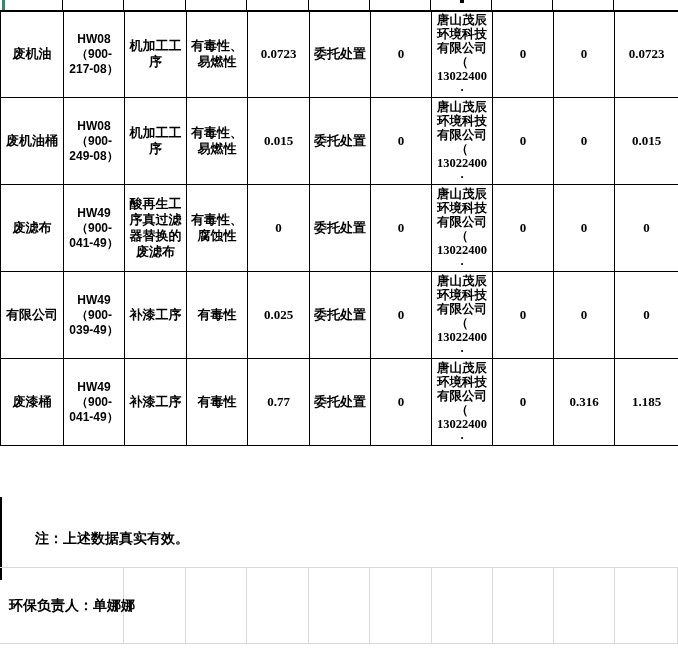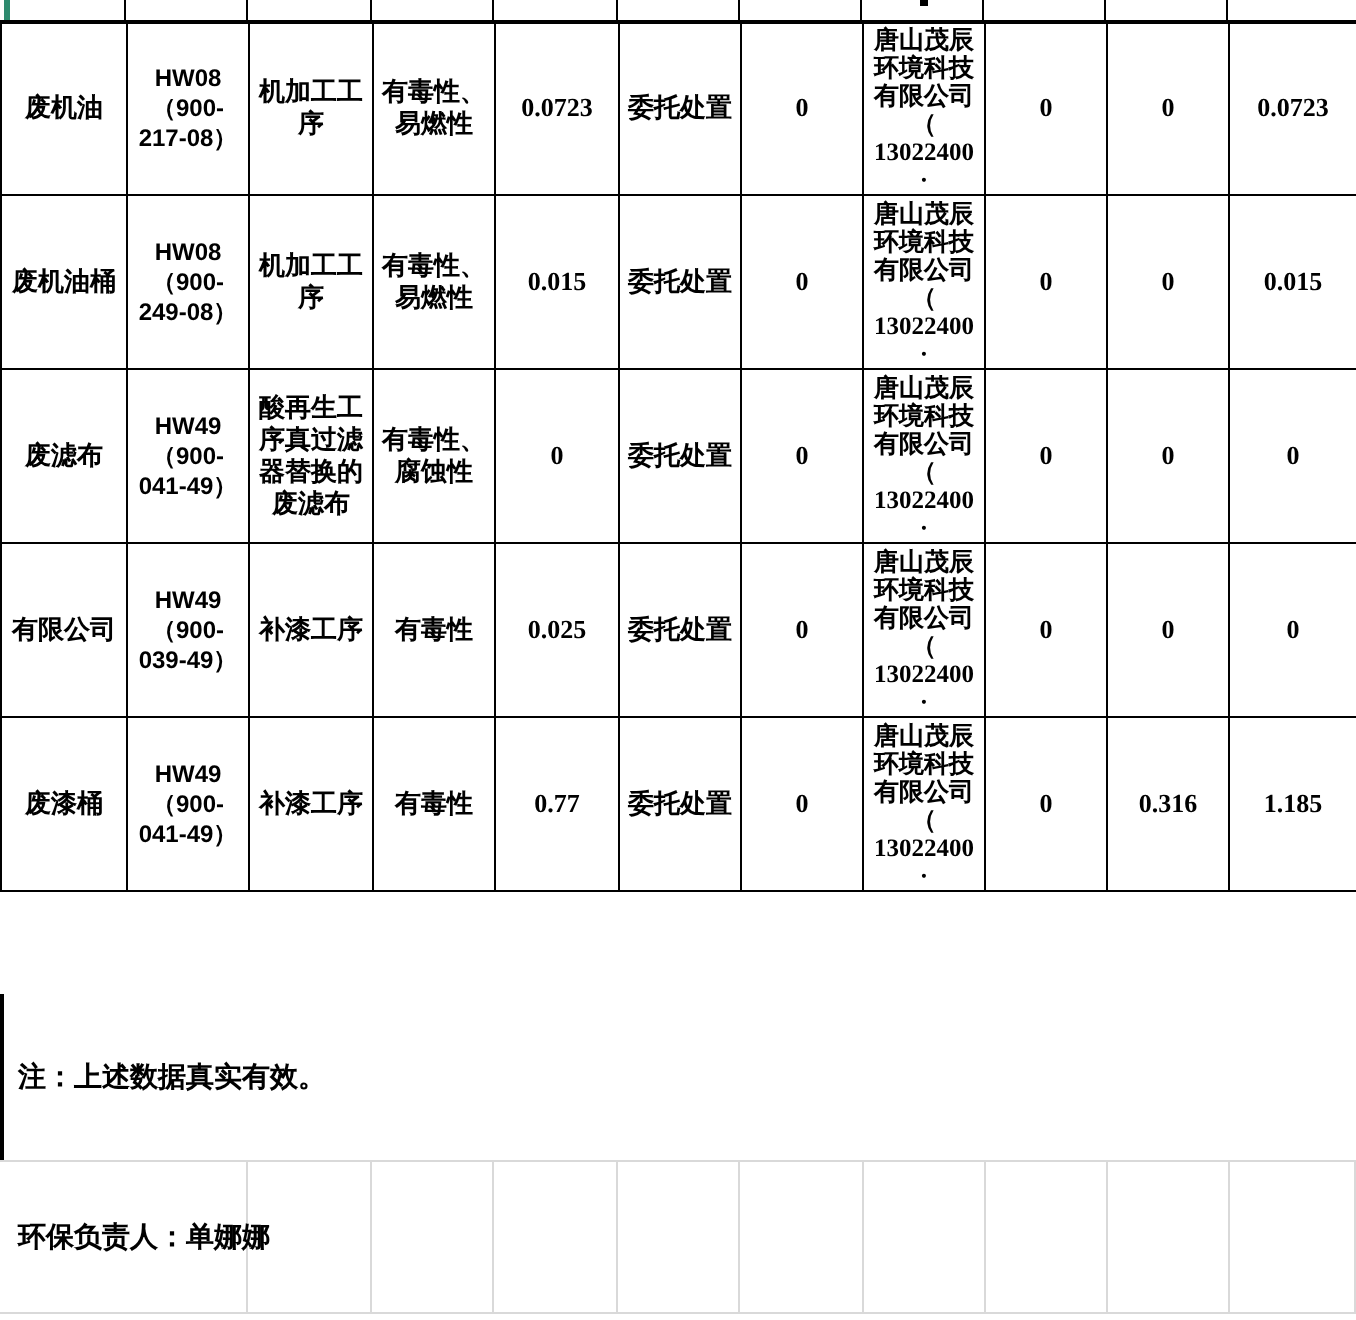--- a/index.html
+++ b/index.html
@@ -23,24 +23,24 @@
   tr.h1{height:77px}tr.h2{height:85px}tr.h3{height:78px}tr.h4{height:83px}tr.h5{height:81px}tr.h6{height:80px}
   td.pre{white-space:pre-line;}
   td.code{font-size:12px;line-height:15px;}
   td.proc,td.haz{font-size:13px;line-height:16px;}
   td.num{font-family:Liberation Serif, serif;font-size:13px;}
   td.comp{vertical-align:top;font-size:12.5px;line-height:14px;padding-top:2px;font-family:Liberation Serif, serif;}
 
   
   #note{position:absolute;top:497px;left:0;width:678px;height:83px;border-left:2px solid #000;
         box-sizing:border-box;display:flex;align-items:center;}
-  #note .txt{padding-left:7px;font-size:14px;}
-
-  
-  #envrow{position:absolute;top:580px;left:0;width:678px;height:77px;box-sizing:border-box;
+  #note .txt{padding-left:7px;font-size:14px;margin-left:26px;}
+
+  
+  #envrow{position:absolute;top:567px;left:0;width:678px;height:77px;box-sizing:border-box;
           border-top:1px solid #d9d9d9;border-bottom:1px solid #d9d9d9;display:grid;
           grid-template-columns:124px 62px 61px 62px 61px 62px 61px 61px 61px 63px;}
   #envrow .gcell{border-right:1px solid #d9d9d9;display:flex;align-items:center;}
   #envrow .gcell .txt{padding-left:9px;font-size:14px;white-space:nowrap;overflow:visible;}
 </style>
 </head>
 <body>
 
 <div id="screen">
 

